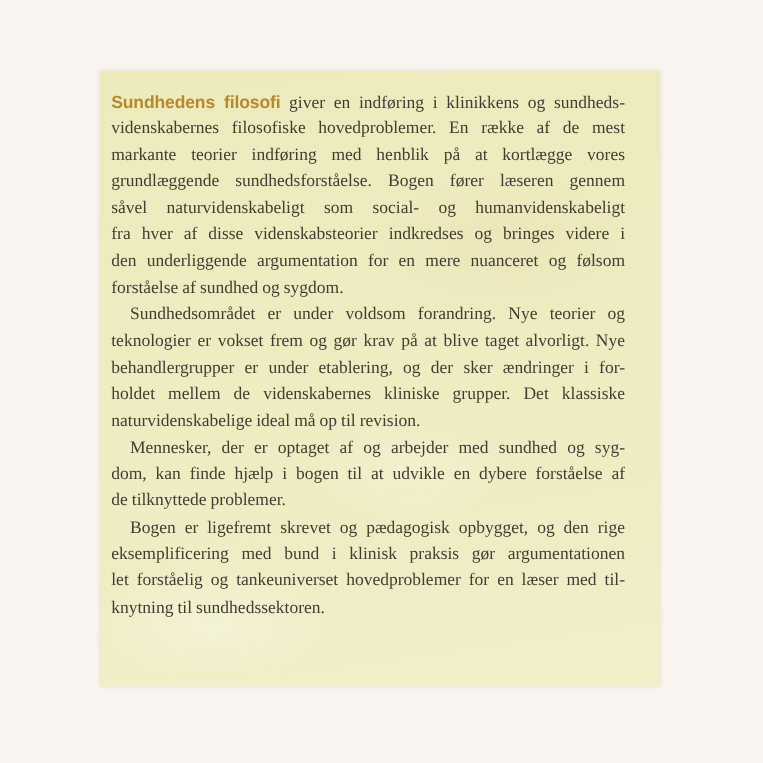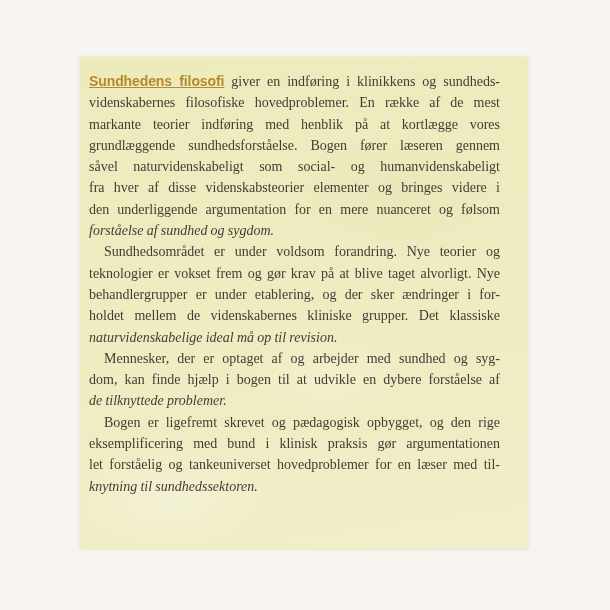--- a/index.html
+++ b/index.html
@@ -29,47 +29,46 @@
   .line {
     font-size: 14px;
     line-height: 21.3px;
     height: 21.3px;
     color: var(--body-text, #423d34);
     text-align: justify;
     text-align-last: justify;
     overflow: hidden;
     word-spacing: -0.3px;
   }
-  .line.last { text-align-last: left; font-style: italic; }
+  .line.last { text-align-last: left; }
   .line.indent { text-indent: 15px; }
   .lead {
     font-family: "Liberation Sans", sans-serif;
     font-weight: bold;
     font-size: 14px;
     letter-spacing: -0.1px;
     color: var(--title, #b5892c);
-    text-decoration: underline;
   }
   .paragraph { margin: 0; }
 </style>
 </head>
 <body>
 
 <div class="scan-page">
 
   <div class="paragraph">
     <div class="line">
       <span class="lead">Sundhedens filosofi</span>
       <span>giver en indføring i klinikkens og sundheds-</span>
     </div>
     <div class="line">videnskabernes filosofiske hovedproblemer. En række af de mest</div>
     <div class="line">markante teorier indføring med henblik på at kortlægge vores</div>
     <div class="line">grundlæggende sundhedsforståelse. Bogen fører læseren gennem</div>
     <div class="line">såvel naturvidenskabeligt som social- og humanvidenskabeligt</div>
-    <div class="line">fra hver af disse videnskabsteorier elementer og bringes videre i</div>
+    <div class="line">fra hver af disse videnskabsteorier indkredses og bringes videre i</div>
     <div class="line">den underliggende argumentation for en mere nuanceret og følsom</div>
     <div class="line last">forståelse af sundhed og sygdom.</div>
   </div>
 
   <div class="paragraph">
     <div class="line indent">Sundhedsområdet er under voldsom forandring. Nye teorier og</div>
     <div class="line">teknologier er vokset frem og gør krav på at blive taget alvorligt. Nye</div>
     <div class="line">behandlergrupper er under etablering, og der sker ændringer i for-</div>
     <div class="line">holdet mellem de videnskabernes kliniske grupper. Det klassiske</div>
     <div class="line last">naturvidenskabelige ideal må op til revision.</div>

